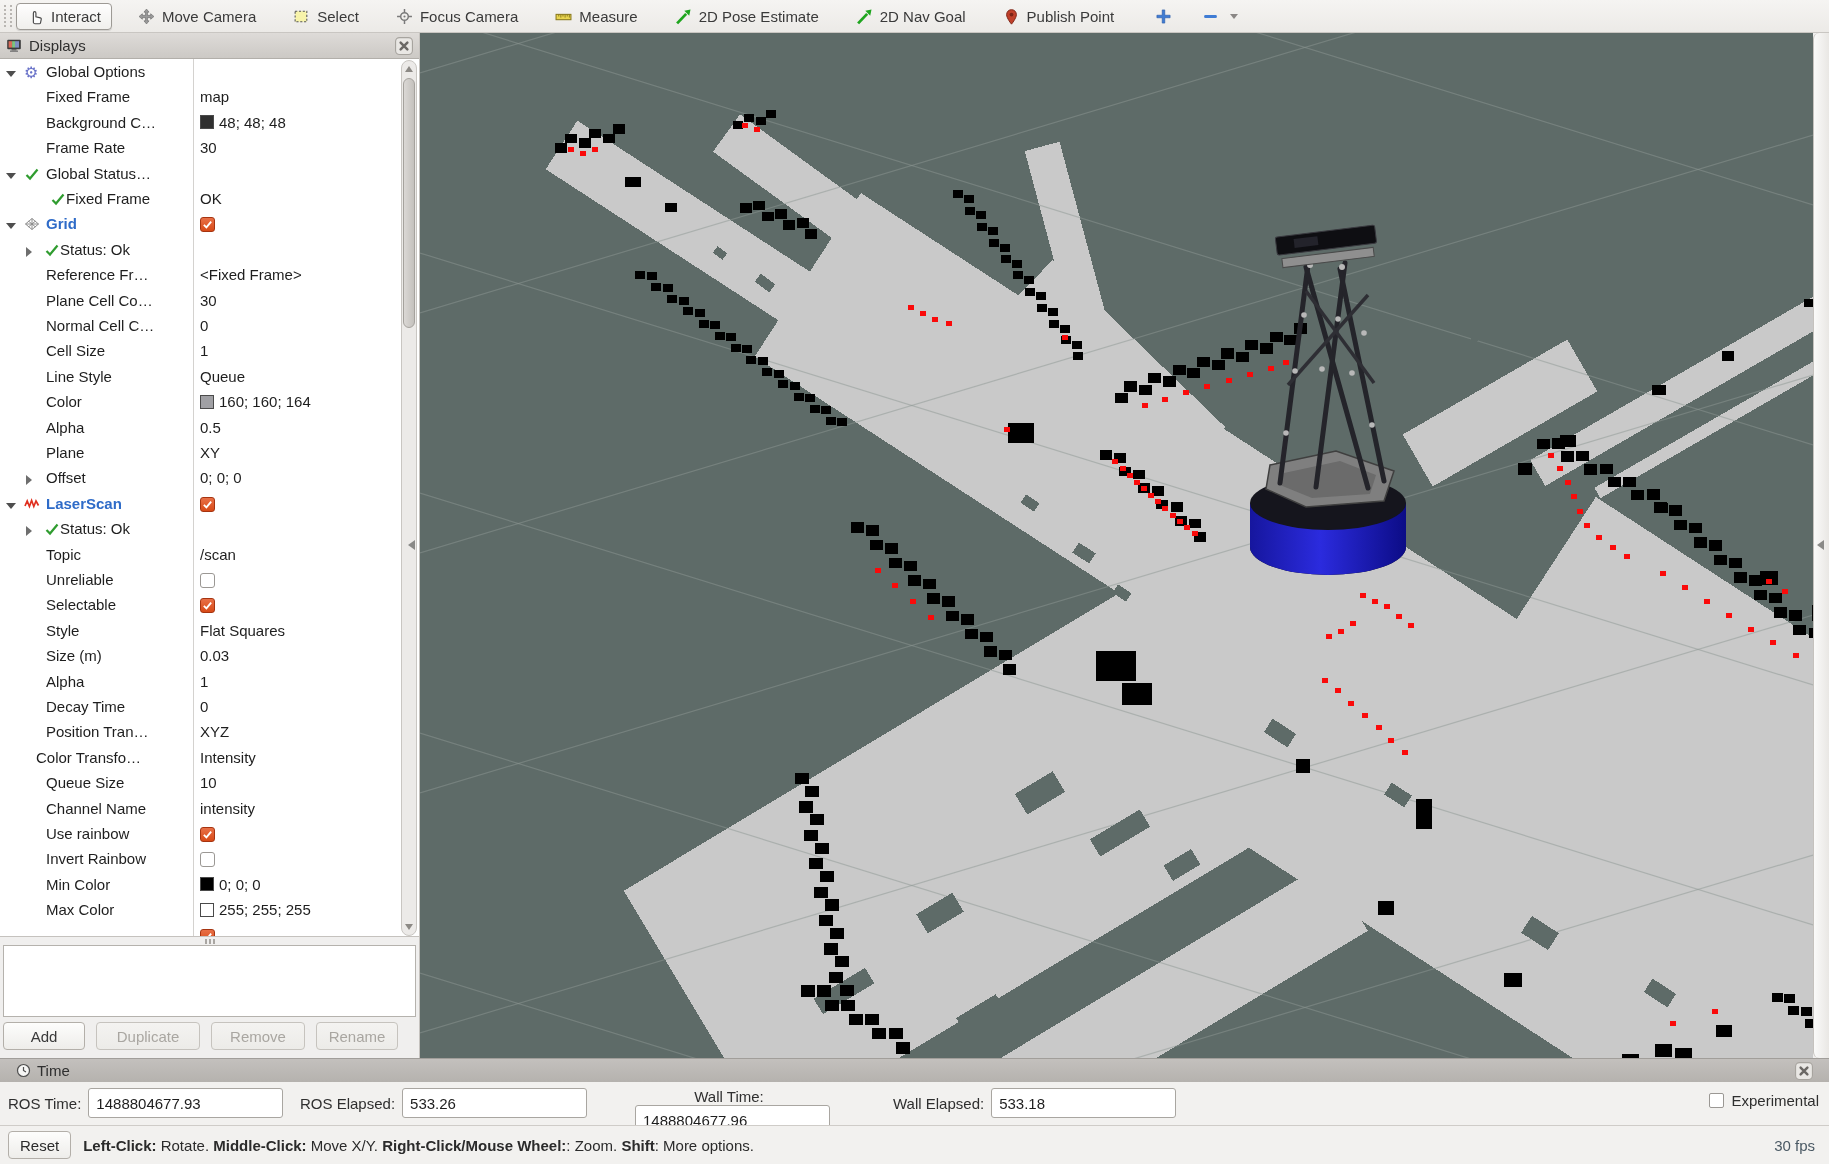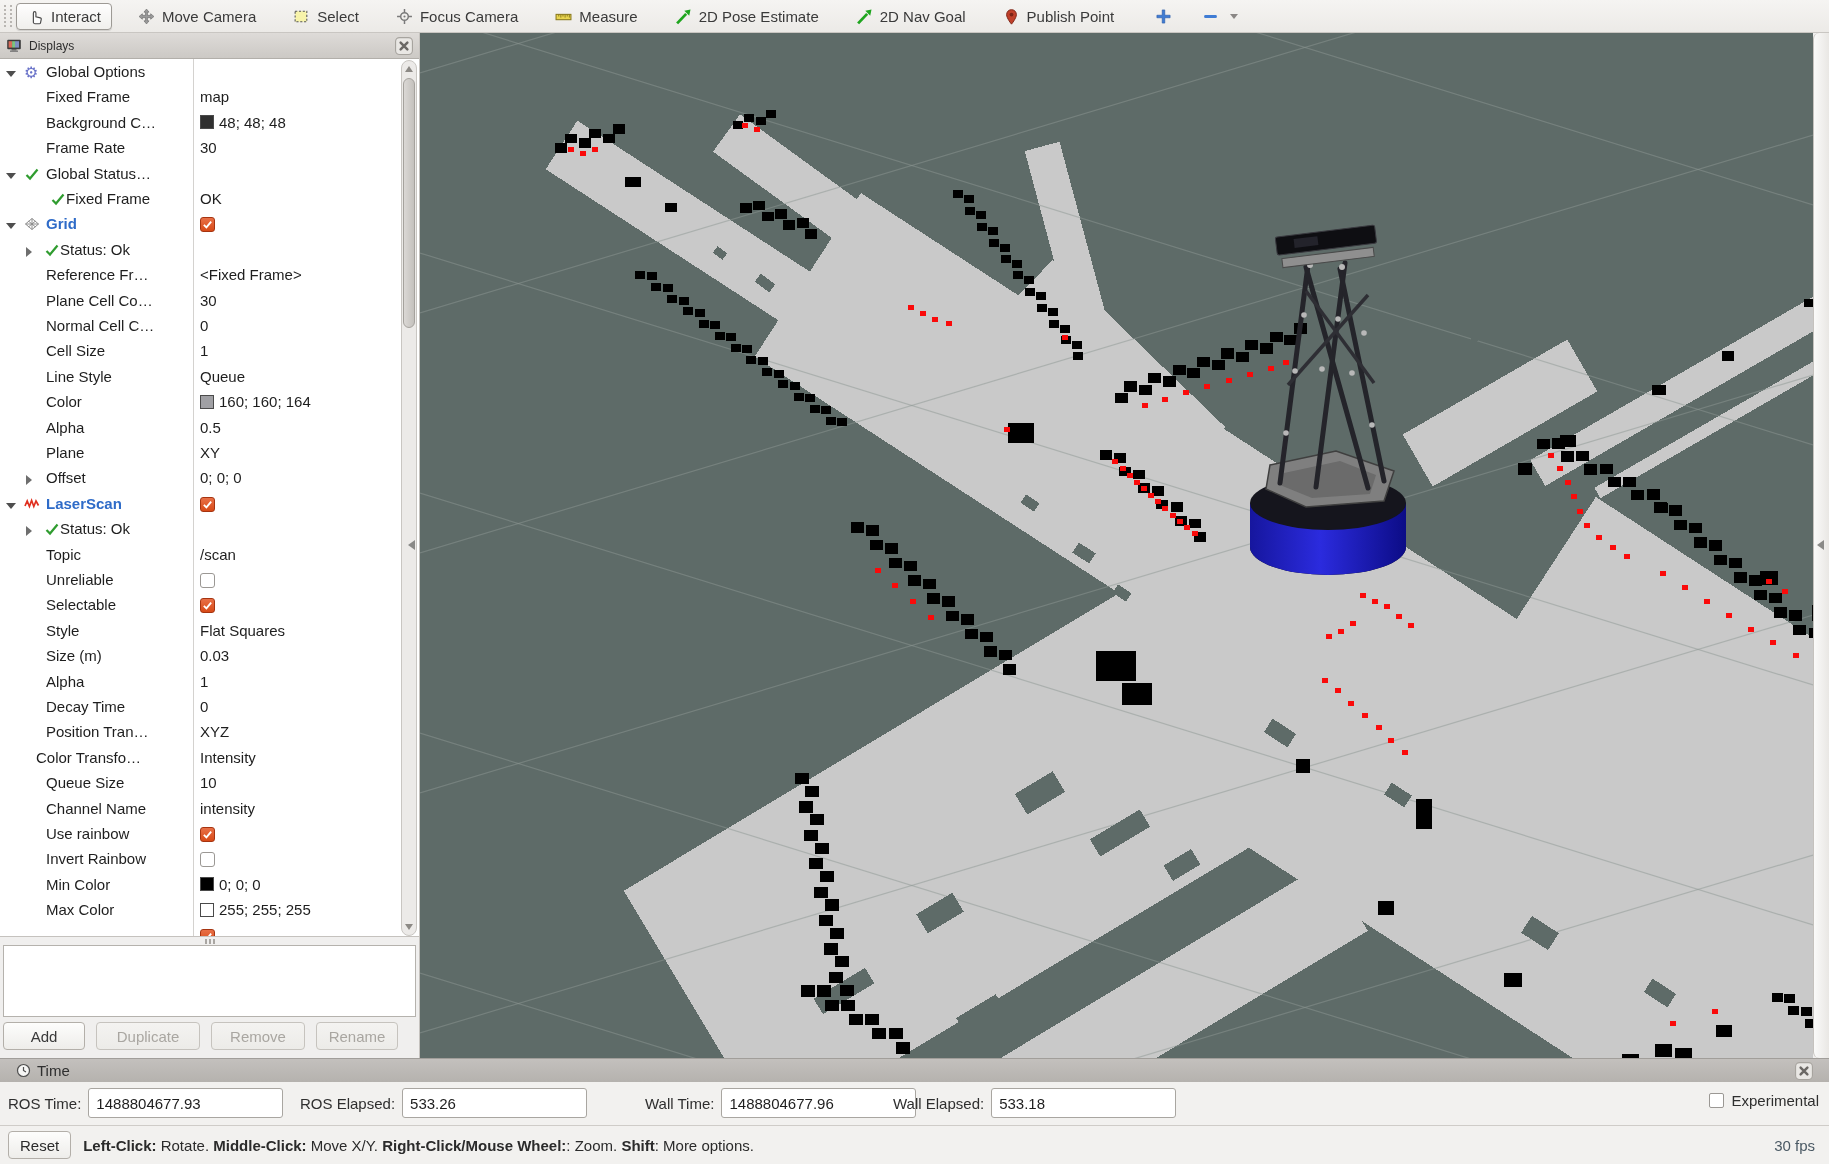--- a/index.html
+++ b/index.html
@@ -18,21 +18,21 @@
     box-shadow:0 1px 1px rgba(0,0,0,.12); }
   .tool-btn .ticon { width:17px; height:17px; display:inline-block; }
   .icon-only { padding:4px 4px; margin-right:6px; }
   .caret-down { width:0;height:0;border-left:4px solid transparent;border-right:4px solid transparent;
     border-top:5px solid #8a8785; margin-left:4px; }
 
   
   .displays-panel { position:absolute; left:0; top:33px; width:420px; height:1025px;
     background:#f0efee; border-right:1px solid #c5c2be; }
   .panel-header { height:26px; display:flex; align-items:center; padding:0 6px;
-    background:linear-gradient(#dedbd8,#ccc9c5); border-bottom:1px solid #b2afaa; font-size:12px; }
+    background:linear-gradient(#dedbd8,#ccc9c5); border-bottom:1px solid #b2afaa; font-size:15px; }
   .panel-header .ph-icon { width:16px; height:16px; margin-right:7px; }
   .panel-close { margin-left:auto; width:18px; height:18px; }
   .tree { position:relative; margin:0; background:#ffffff; height:878px; overflow:hidden;
     border-bottom:1px solid #c5c2be; }
   .col-divider { position:absolute; left:193px; top:0; bottom:0; width:1px; background:#d4d2cf; }
   .t-row { position:absolute; left:0; width:398px; height:25px; }
   .exp { position:absolute; width:0; height:0; }
   .exp.open { border-left:5px solid transparent; border-right:5px solid transparent; border-top:6px solid #4e4e4e; top:10px; }
   .exp.closed { border-top:5px solid transparent; border-bottom:5px solid transparent; border-left:6px solid #6e6e6e; top:8px; }
   .t-icon { position:absolute; top:3px; width:17px; height:17px; font-size:15px; line-height:17px; }
@@ -883,21 +883,21 @@
       <span>Experimental</span>
     </span>
   <span class="t-field" style="left: 8px;">
         <span>ROS Time:</span>
         <span class="t-input" style="width: 195px;">1488804677.93</span>
       </span>
       <span class="t-field" style="left: 300px;">
         <span>ROS Elapsed:</span>
         <span class="t-input" style="width: 185px;">533.26</span>
       </span>
-      <span class="t-field" style="left: 645px;">
+      <span class="t-field" style="left: 628px; flex-direction: column;">
         <span>Wall Time:</span>
         <span class="t-input" style="width: 195px;">1488804677.96</span>
       </span>
       <span class="t-field" style="left: 893px;">
         <span>Wall Elapsed:</span>
         <span class="t-input" style="width: 185px;">533.18</span>
       </span>
     </div>
 </div>
 

